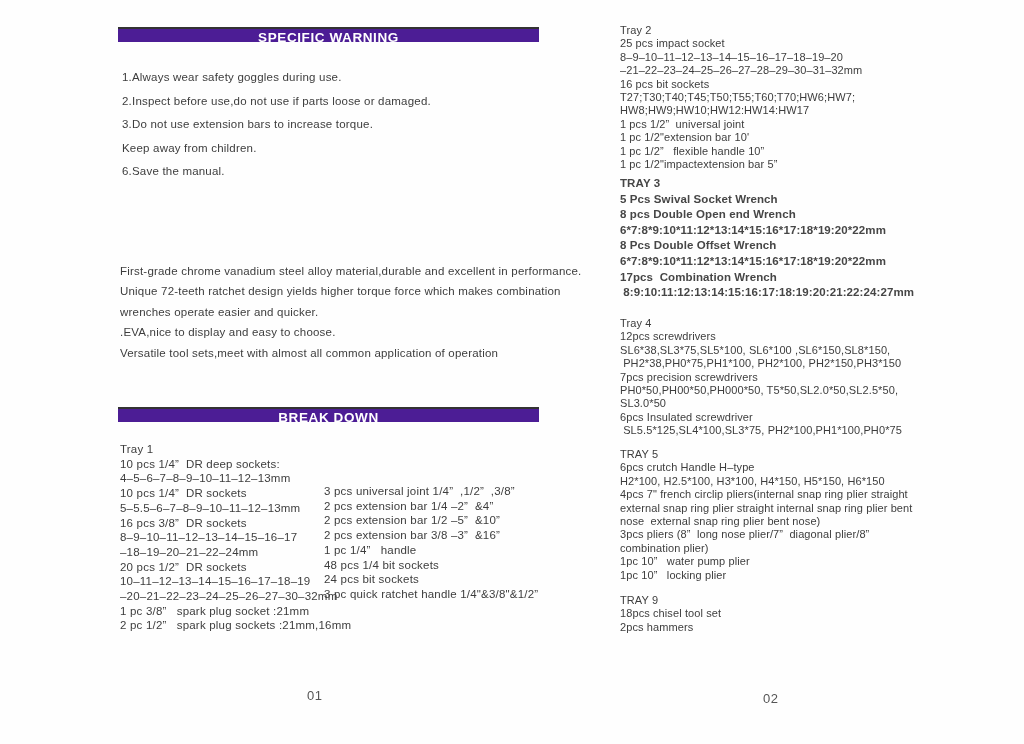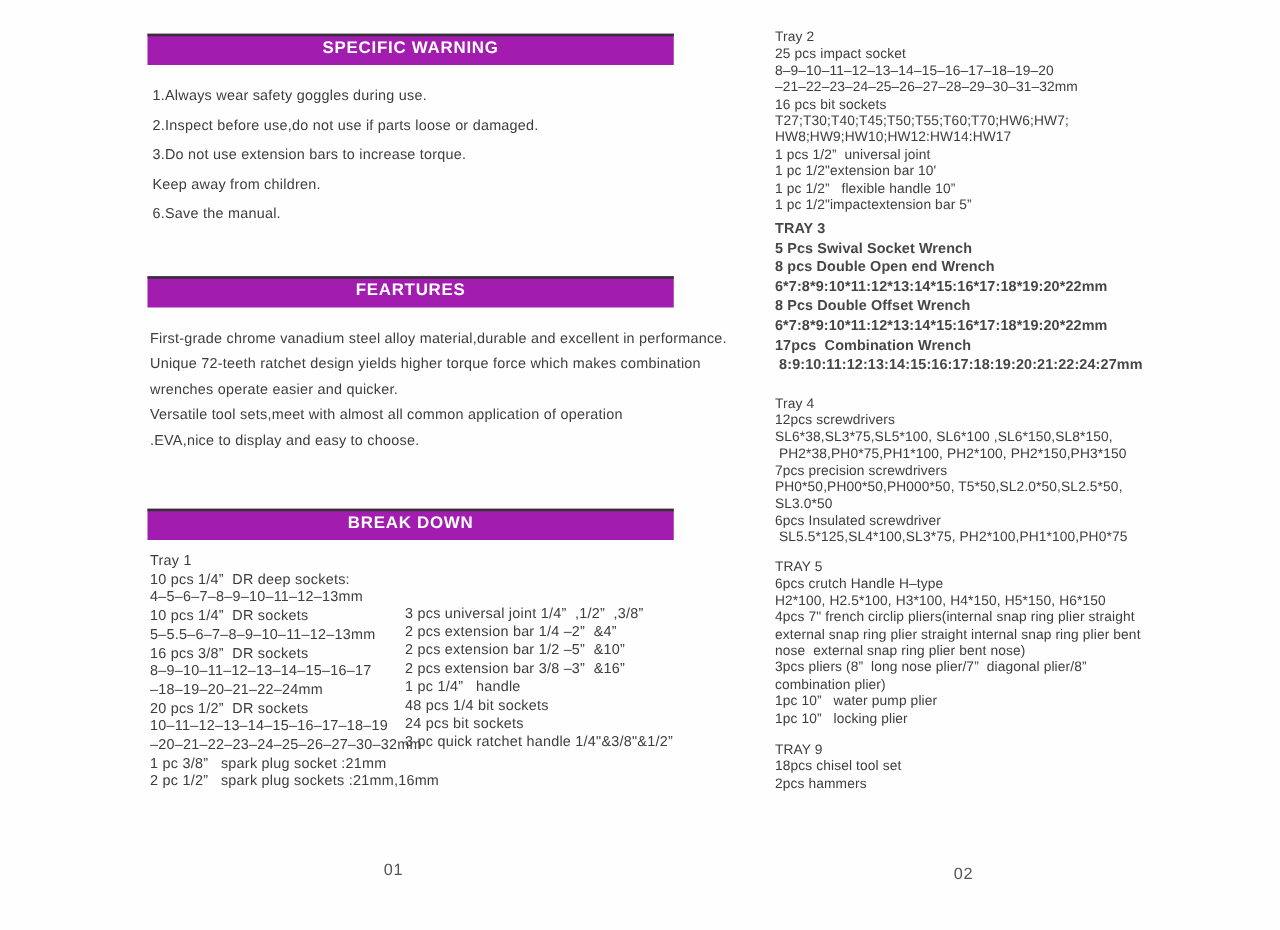--- a/index.html
+++ b/index.html
@@ -11,22 +11,22 @@
     position:relative;
     overflow:hidden;
   }
   .sheet { position:absolute; inset:0; background:#fefefe; }
 
   
   .bar {
     position:absolute;
     left:118px;
     width:421px;
-    height:25px;
-    background:#a21caf;
+    height:15px;
+    background:#4c1d95;
     border-top:2px solid #333333;
     color:#ffffff;
     font-weight:bold;
     font-size:13.5px;
     letter-spacing:0.6px;
     text-align:center;
     line-height:18px;
   }
   .bar-warning   { top:27px; }
   .bar-features  { top:221px; }
@@ -84,30 +84,27 @@
   </div>
 
   <div class="warnings">
       <div class="warn-line">1.Always wear safety goggles during use.</div>
       <div class="warn-line">2.Inspect before use,do not use if parts loose or damaged.</div>
       <div class="warn-line">3.Do not use extension bars to increase torque.</div>
       <div class="warn-line">Keep away from children.</div>
       <div class="warn-line">6.Save the manual.</div>
     </div>
 
-  <div class="bar bar-features">
-    <span>FEARTURES</span>
-  </div>
 
   <div class="features">
       <div class="feat-line">First-grade chrome vanadium steel alloy material,durable and excellent in performance.</div>
       <div class="feat-line">Unique 72-teeth ratchet design yields higher torque force which makes combination</div>
       <div class="feat-line">wrenches operate easier and quicker.</div>
+      <div class="feat-line">.EVA,nice to display and easy to choose.</div>
       <div class="feat-line">Versatile tool sets,meet with almost all common application of operation</div>
-      <div class="feat-line">.EVA,nice to display and easy to choose.</div>
     </div>
 
   <div class="bar bar-breakdown">
     <span>BREAK DOWN</span>
   </div>
 
   <div class="bd-col bd-left"><div class="bd-line">Tray 1</div><div class="bd-line">10 pcs 1/4”  DR deep sockets:</div><div class="bd-line">4–5–6–7–8–9–10–11–12–13mm</div><div class="bd-line">10 pcs 1/4”  DR sockets</div><div class="bd-line">5–5.5–6–7–8–9–10–11–12–13mm</div><div class="bd-line">16 pcs 3/8”  DR sockets</div><div class="bd-line">8–9–10–11–12–13–14–15–16–17</div><div class="bd-line">–18–19–20–21–22–24mm</div><div class="bd-line">20 pcs 1/2”  DR sockets</div><div class="bd-line">10–11–12–13–14–15–16–17–18–19</div><div class="bd-line">–20–21–22–23–24–25–26–27–30–32mm</div><div class="bd-line">1 pc 3/8”   spark plug socket :21mm</div><div class="bd-line">2 pc 1/2”   spark plug sockets :21mm,16mm</div></div>
 
   <div class="bd-col bd-right"><div class="bd-line">3 pcs universal joint 1/4”  ,1/2”  ,3/8”</div><div class="bd-line">2 pcs extension bar 1/4 –2”  &amp;4”</div><div class="bd-line">2 pcs extension bar 1/2 –5”  &amp;10”</div><div class="bd-line">2 pcs extension bar 3/8 –3”  &amp;16”</div><div class="bd-line">1 pc 1/4”   handle</div><div class="bd-line">48 pcs 1/4 bit sockets</div><div class="bd-line">24 pcs bit sockets</div><div class="bd-line">3 pc quick ratchet handle 1/4"&amp;3/8"&amp;1/2”</div></div>
 

